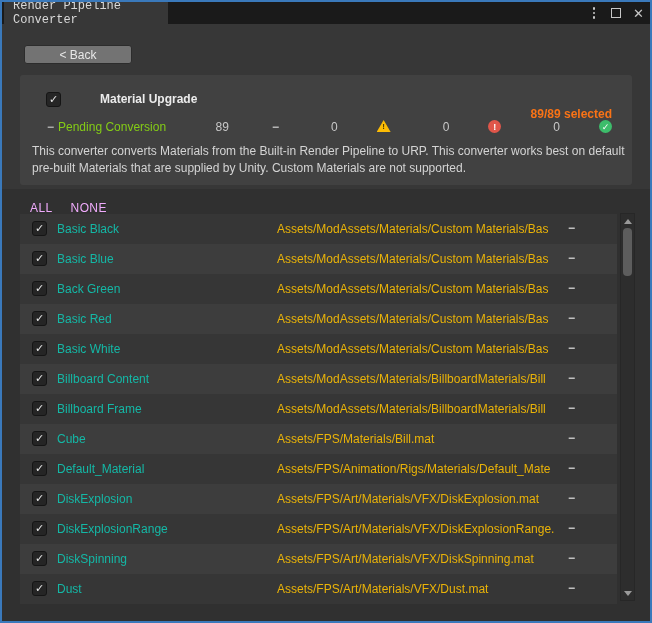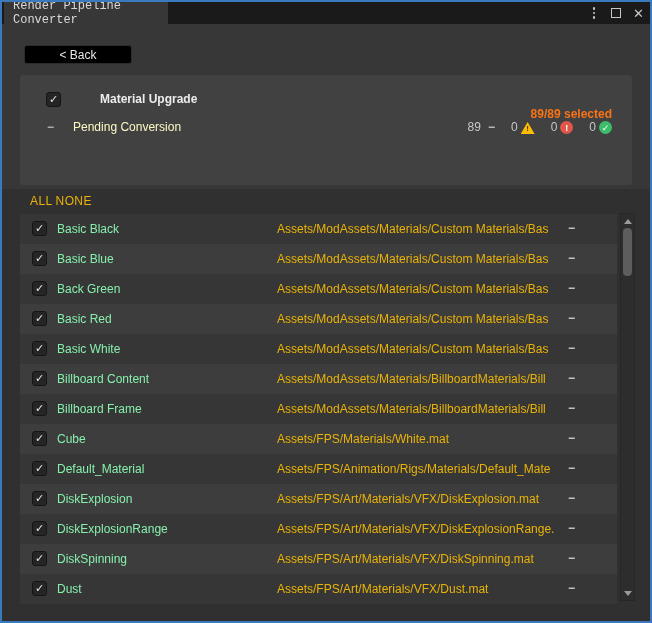--- a/index.html
+++ b/index.html
@@ -28,39 +28,39 @@
     display: flex; align-items: center; gap: 12px; color: #c8c8c8;
   }
   .kebab { display: flex; flex-direction: column; gap: 2px; width: 10px; align-items: center; cursor: pointer; }
   .kebab i { width: 2.5px; height: 2.5px; border-radius: 50%; background: #c8c8c8; }
   .maxbox { width: 10px; height: 10px; border: 1.5px solid #c8c8c8; cursor: pointer; }
   .closex { font-size: 13px; line-height: 1; cursor: pointer; }
 
   
   .back-btn {
     position: absolute; left: 22px; top: 43px; width: 108px; height: 19px;
-    background: #000000; border: 1px solid #2c2c2c; border-radius: 3px;
+    background: #737373; border: 1px solid #2c2c2c; border-radius: 3px;
     color: #e8e8e8; display: flex; align-items: center; justify-content: center;
     cursor: pointer;
   }
 
   
   .panel {
     position: absolute; left: 18px; top: 73px; width: 612px; height: 110px;
     background: #414141; border-radius: 3px;
   }
   .panel-row1 { position: absolute; left: 26px; right: 20px; top: 15px; height: 18px;
     display: flex; align-items: center; }
   .panel-row2 { position: absolute; left: 27px; right: 20px; top: 43px; height: 18px;
     display: flex; align-items: center; }
   .bold-label { font-weight: bold; color: #ececec; margin-left: 7px; padding-left: 32px; }
   .sel-count { margin-left: auto; font-weight: bold; color: #f97316; margin-top: 29px; }
-  .dim-label { color: #fef9c3; margin-left: 19px; }
+  .dim-label { color: #84cc16; margin-left: 4px; }
   .dash { color: #b5b5b5; font-weight: bold; }
-  .status-group { margin-left: auto; display: flex; align-items: flex-end; color: #c8c8c8; }
+  .status-group { margin-left: auto; display: flex; align-items: flex-start; color: #c8c8c8; gap: 36px; }
   .status-group .num { margin-left: 16px; }
   .status-group .first-num { margin-left: 0; }
   .status-group .sep { margin-left: 7px; font-weight: bold; color: #c3c3c3; }
   .icon-badge { margin-left: 3px; display: inline-flex; align-items: center; justify-content: center; }
   .warn-tri {
     width: 14px; height: 12px; background: #fcbc05;
     clip-path: polygon(50% 0, 100% 100%, 0 100%);
     font-size: 8px; font-weight: bold; color: #4f3c00;
     display: inline-flex; align-items: flex-end; justify-content: center; line-height: 10px;
   }
@@ -85,30 +85,30 @@
     background: #252525; border: 1px solid #151515; border-radius: 3px;
     color: #e6e6e6; font-size: 11px; line-height: 13px; text-align: center;
     cursor: pointer;
   }
 
   
   .list-section {
     position: absolute; left: 0; top: 187px; width: 648px; height: 432px;
     background: #303030;
   }
-  .all-none { position: absolute; left: 28px; top: 5px; display: flex; gap: 3px;
-    color: #eab308; letter-spacing: 0.4px; }
+  .all-none { position: absolute; left: 28px; top: 12px; display: flex; gap: 18px;
+    color: #f0abfc; letter-spacing: 0.4px; }
   .all-none span { cursor: pointer; }
 
   .mat-list { position: absolute; left: 18px; top: 25px; width: 597px; }
   .mat-row { position: relative; height: 30px; }
   .row-even { background: #363636; }
   .row-odd  { background: #3d3d3d; }
   .mat-row .checkbox { position: absolute; left: 12px; top: 7px; }
-  .row-label { position: absolute; left: 37px; top: 8px; color: #86efac; white-space: nowrap; }
+  .row-label { position: absolute; left: 37px; top: 8px; color: #14b8a6; white-space: nowrap; }
   .row-path  { position: absolute; left: 257px; top: 8px; width: 288px; color: #eab308;
     white-space: nowrap; overflow: hidden; }
   .row-status { position: absolute; left: 548px; top: 7px; color: #cfcfcf; font-weight: bold; }
 
   
   .scrollbar {
     position: absolute; left: 618px; top: 24px; width: 15px; height: 388px;
     background: #2d2d2d; border: 1px solid #272727;
   }
   .scroll-arrow { position: absolute; left: 0; width: 13px; height: 12px;
@@ -159,20 +159,21 @@
         <span class="num first-num">89</span>
         <span class="sep">−</span>
         <span class="num">0</span>
         <span class="icon-badge warn-tri">!</span>
         <span class="num">0</span>
         <span class="icon-badge err-circ">!</span>
         <span class="num">0</span>
         <span class="icon-badge ok-circ">✓</span>
       </span>
     </div>
+    <div class="panel-desc">This converter converts Materials from the Built-in Render Pipeline to URP. This converter works best on default pre-built Materials that are supplied by Unity. Custom Materials are not supported.</div>
   </div>
 
   <div class="list-section">
     <div class="all-none">
       <span>ALL</span>
       <span>NONE</span>
     </div>
 
     <div class="mat-list">
         <div class="mat-row row-even">
@@ -213,21 +214,21 @@
   </div>
         <div class="mat-row row-even">
     <span class="checkbox">✓</span>
     <span class="row-label">Billboard Frame</span>
     <span class="row-path">Assets/ModAssets/Materials/BillboardMaterials/Bill</span>
     <span class="row-status">−</span>
   </div>
         <div class="mat-row row-odd">
     <span class="checkbox">✓</span>
     <span class="row-label">Cube</span>
-    <span class="row-path">Assets/FPS/Materials/White.mat</span>
+    <span class="row-path">Assets/FPS/Materials/Bill.mat</span>
     <span class="row-status">−</span>
   </div>
         <div class="mat-row row-even">
     <span class="checkbox">✓</span>
     <span class="row-label">Default_Material</span>
     <span class="row-path">Assets/FPS/Animation/Rigs/Materials/Default_Mate</span>
     <span class="row-status">−</span>
   </div>
         <div class="mat-row row-odd">
     <span class="checkbox">✓</span>

